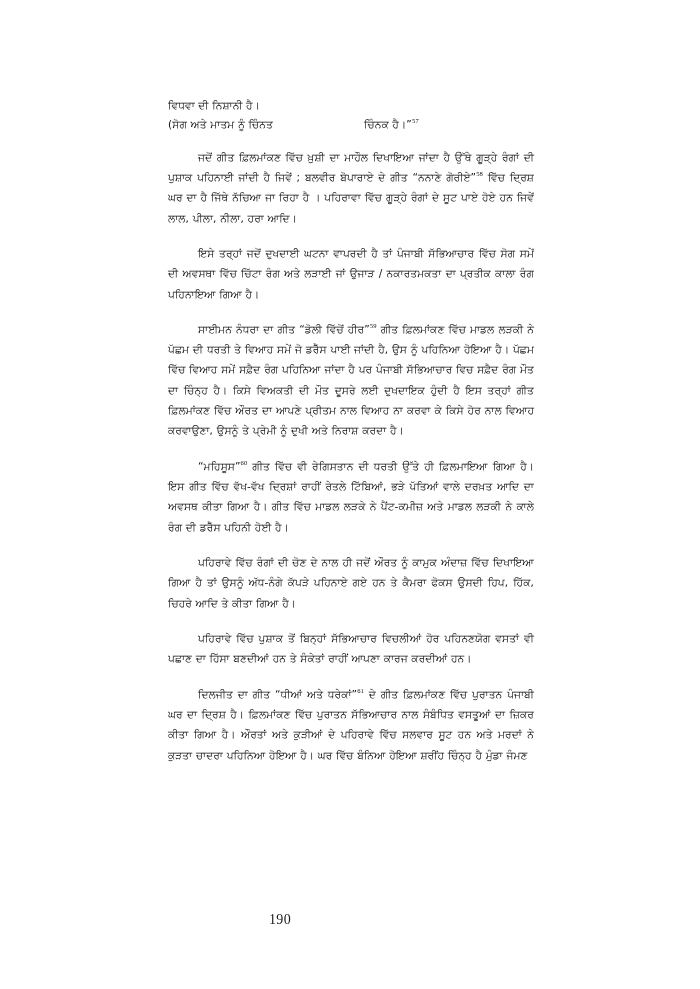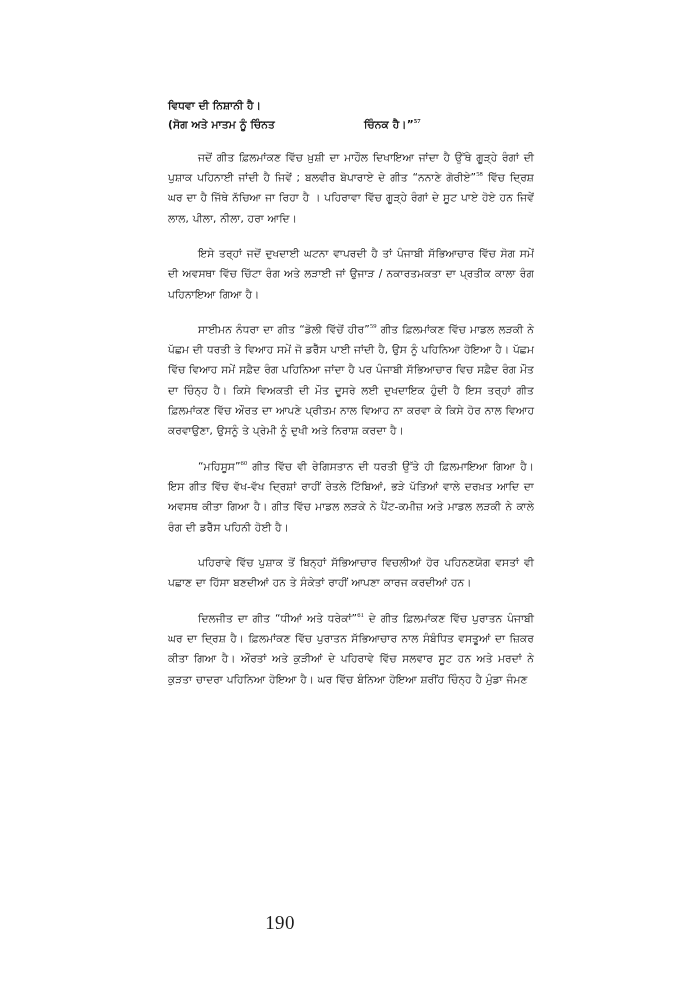--- a/index.html
+++ b/index.html
@@ -26,21 +26,20 @@
   .content {
     position: absolute;
     left: 168px;
     top: 96px;
     width: 366px;
   }
   
   .verse-block {
     width: 100%;
     margin-bottom: 12px;
-    font-weight: bold;
   }
   .verse-row {
     display: flex;
     flex-direction: row;
     align-items: flex-start;
     line-height: 1.82;
   }
   .verse-col {
     font-size: 10.6px;
     letter-spacing: 0.15px;
@@ -76,21 +75,21 @@
     line-height: 0;
   }
   
   .folio {
     position: absolute;
     left: 0;
     top: 912px;
     width: 560px;
     text-align: center;
     font-family: "Liberation Serif", "DejaVu Serif", serif;
-    font-size: 19px;
+    font-size: 14px;
     color: #1a1a1a;
     letter-spacing: 0.4px;
   }
 </style>
 </head>
 <body>
 
 <div class="page">
   <div class="content">
 
@@ -102,20 +101,21 @@
           <div class="verse-col left">(ਸੋਗ ਅਤੇ ਮਾਤਮ ਨੂੰ ਚਿੰਨਤ</div>
           <div class="verse-col right"><span>ਚਿੰਨਕ ਹੈ।”</span><span class="footnum">57</span></div>
         </div>
       </div>
 
     <div id="body-paragraphs">
         <p class="para" id="para-1"><span>ਜਦੋਂ ਗੀਤ ਫ਼ਿਲਮਾਂਕਣ ਵਿੱਚ ਖ਼ੁਸ਼ੀ ਦਾ ਮਾਹੌਲ ਦਿਖਾਇਆ ਜਾਂਦਾ ਹੈ ਉੱਥੇ ਗੂੜ੍ਹੇ ਰੰਗਾਂ ਦੀ ਪੁਸ਼ਾਕ ਪਹਿਨਾਈ ਜਾਂਦੀ ਹੈ ਜਿਵੇਂ ; ਬਲਵੀਰ ਬੋਪਾਰਾਏ ਦੇ ਗੀਤ “ਨਨਾਣੇ ਗੋਰੀਏ”</span><span class="footnum">58</span><span> ਵਿੱਚ ਦ੍ਰਿਸ਼ ਘਰ ਦਾ ਹੈ ਜਿੱਥੇ ਨੱਚਿਆ ਜਾ ਰਿਹਾ ਹੈ । ਪਹਿਰਾਵਾ ਵਿੱਚ ਗੂੜ੍ਹੇ ਰੰਗਾਂ ਦੇ ਸੂਟ ਪਾਏ ਹੋਏ ਹਨ ਜਿਵੇਂ ਲਾਲ, ਪੀਲਾ, ਨੀਲਾ, ਹਰਾ ਆਦਿ।</span></p>
         <p class="para" id="para-2"><span>ਇਸੇ ਤਰ੍ਹਾਂ ਜਦੋਂ ਦੁਖਦਾਈ ਘਟਨਾ ਵਾਪਰਦੀ ਹੈ ਤਾਂ ਪੰਜਾਬੀ ਸੱਭਿਆਚਾਰ ਵਿੱਚ ਸੋਗ ਸਮੇਂ ਦੀ ਅਵਸਥਾ ਵਿੱਚ ਚਿੱਟਾ ਰੰਗ ਅਤੇ ਲੜਾਈ ਜਾਂ ਉਜਾੜ / ਨਕਾਰਤਮਕਤਾ ਦਾ ਪ੍ਰਤੀਕ ਕਾਲਾ ਰੰਗ ਪਹਿਨਾਇਆ ਗਿਆ ਹੈ।</span></p>
         <p class="para" id="para-3"><span>ਸਾਈਮਨ ਨੰਧਰਾ ਦਾ ਗੀਤ “ਡੋਲੀ ਵਿੱਚੋਂ ਹੀਰ”</span><span class="footnum">59</span><span> ਗੀਤ ਫ਼ਿਲਮਾਂਕਣ ਵਿੱਚ ਮਾਡਲ ਲੜਕੀ ਨੇ ਪੱਛਮ ਦੀ ਧਰਤੀ ਤੇ ਵਿਆਹ ਸਮੇਂ ਜੋ ਡਰੈੱਸ ਪਾਈ ਜਾਂਦੀ ਹੈ, ਉਸ ਨੂੰ ਪਹਿਨਿਆ ਹੋਇਆ ਹੈ। ਪੱਛਮ ਵਿੱਚ ਵਿਆਹ ਸਮੇਂ ਸਫ਼ੈਦ ਰੰਗ ਪਹਿਨਿਆ ਜਾਂਦਾ ਹੈ ਪਰ ਪੰਜਾਬੀ ਸੱਭਿਆਚਾਰ ਵਿਚ ਸਫ਼ੈਦ ਰੰਗ ਮੌਤ ਦਾ ਚਿੰਨ੍ਹ ਹੈ। ਕਿਸੇ ਵਿਅਕਤੀ ਦੀ ਮੌਤ ਦੂਸਰੇ ਲਈ ਦੁਖਦਾਇਕ ਹੁੰਦੀ ਹੈ ਇਸ ਤਰ੍ਹਾਂ ਗੀਤ ਫ਼ਿਲਮਾਂਕਣ ਵਿੱਚ ਔਰਤ ਦਾ ਆਪਣੇ ਪ੍ਰੀਤਮ ਨਾਲ ਵਿਆਹ ਨਾ ਕਰਵਾ ਕੇ ਕਿਸੇ ਹੋਰ ਨਾਲ ਵਿਆਹ ਕਰਵਾਉਣਾ, ਉਸਨੂੰ ਤੇ ਪ੍ਰੇਮੀ ਨੂੰ ਦੁਖੀ ਅਤੇ ਨਿਰਾਸ਼ ਕਰਦਾ ਹੈ।</span></p>
         <p class="para" id="para-4"><span>“ਮਹਿਸੂਸ”</span><span class="footnum">60</span><span> ਗੀਤ ਵਿੱਚ ਵੀ ਰੇਗਿਸਤਾਨ ਦੀ ਧਰਤੀ ਉੱਤੇ ਹੀ ਫ਼ਿਲਮਾਇਆ ਗਿਆ ਹੈ। ਇਸ ਗੀਤ ਵਿੱਚ ਵੱਖ-ਵੱਖ ਦ੍ਰਿਸ਼ਾਂ ਰਾਹੀਂ ਰੇਤਲੇ ਟਿੱਬਿਆਂ, ਭੜੇ ਪੱਤਿਆਂ ਵਾਲੇ ਦਰਖ਼ਤ ਆਦਿ ਦਾ ਅਵਸਥ ਕੀਤਾ ਗਿਆ ਹੈ। ਗੀਤ ਵਿੱਚ ਮਾਡਲ ਲੜਕੇ ਨੇ ਪੈਂਟ-ਕਮੀਜ਼ ਅਤੇ ਮਾਡਲ ਲੜਕੀ ਨੇ ਕਾਲੇ ਰੰਗ ਦੀ ਡਰੈੱਸ ਪਹਿਨੀ ਹੋਈ ਹੈ।</span></p>
+        <p class="para" id="para-5"><span>ਪਹਿਰਾਵੇ ਵਿੱਚ ਰੰਗਾਂ ਦੀ ਚੋਣ ਦੇ ਨਾਲ ਹੀ ਜਦੋਂ ਔਰਤ ਨੂੰ ਕਾਮੁਕ ਅੰਦਾਜ਼ ਵਿੱਚ ਦਿਖਾਇਆ ਗਿਆ ਹੈ ਤਾਂ ਉਸਨੂੰ ਅੱਧ-ਨੰਗੇ ਕੱਪੜੇ ਪਹਿਨਾਏ ਗਏ ਹਨ ਤੇ ਕੈਮਰਾ ਫੋਕਸ ਉਸਦੀ ਹਿਪ, ਹਿੱਕ, ਚਿਹਰੇ ਆਦਿ ਤੇ ਕੀਤਾ ਗਿਆ ਹੈ।</span></p>
         <p class="para" id="para-6"><span>ਪਹਿਰਾਵੇ ਵਿੱਚ ਪੁਸ਼ਾਕ ਤੋਂ ਬਿਨ੍ਹਾਂ ਸੱਭਿਆਚਾਰ ਵਿਚਲੀਆਂ ਹੋਰ ਪਹਿਨਣਯੋਗ ਵਸਤਾਂ ਵੀ ਪਛਾਣ ਦਾ ਹਿੱਸਾ ਬਣਦੀਆਂ ਹਨ ਤੇ ਸੰਕੇਤਾਂ ਰਾਹੀਂ ਆਪਣਾ ਕਾਰਜ ਕਰਦੀਆਂ ਹਨ।</span></p>
         <p class="para" id="para-7"><span>ਦਿਲਜੀਤ ਦਾ ਗੀਤ “ਧੀਆਂ ਅਤੇ ਧਰੇਕਾਂ”</span><span class="footnum">61</span><span> ਦੇ ਗੀਤ ਫ਼ਿਲਮਾਂਕਣ ਵਿੱਚ ਪੁਰਾਤਨ ਪੰਜਾਬੀ ਘਰ ਦਾ ਦ੍ਰਿਸ਼ ਹੈ। ਫ਼ਿਲਮਾਂਕਣ ਵਿੱਚ ਪੁਰਾਤਨ ਸੱਭਿਆਚਾਰ ਨਾਲ ਸੰਬੰਧਿਤ ਵਸਤੂਆਂ ਦਾ ਜ਼ਿਕਰ ਕੀਤਾ ਗਿਆ ਹੈ। ਔਰਤਾਂ ਅਤੇ ਕੁੜੀਆਂ ਦੇ ਪਹਿਰਾਵੇ ਵਿੱਚ ਸਲਵਾਰ ਸੂਟ ਹਨ ਅਤੇ ਮਰਦਾਂ ਨੇ ਕੁੜਤਾ ਚਾਦਰਾ ਪਹਿਨਿਆ ਹੋਇਆ ਹੈ। ਘਰ ਵਿੱਚ ਬੰਨਿਆ ਹੋਇਆ ਸ਼ਰੀਂਹ ਚਿੰਨ੍ਹ ਹੈ ਮੁੰਡਾ ਜੰਮਣ</span></p>
       </div>
 
   </div>
 
   <div class="folio">190</div>
 </div>
 
 </body></html>

